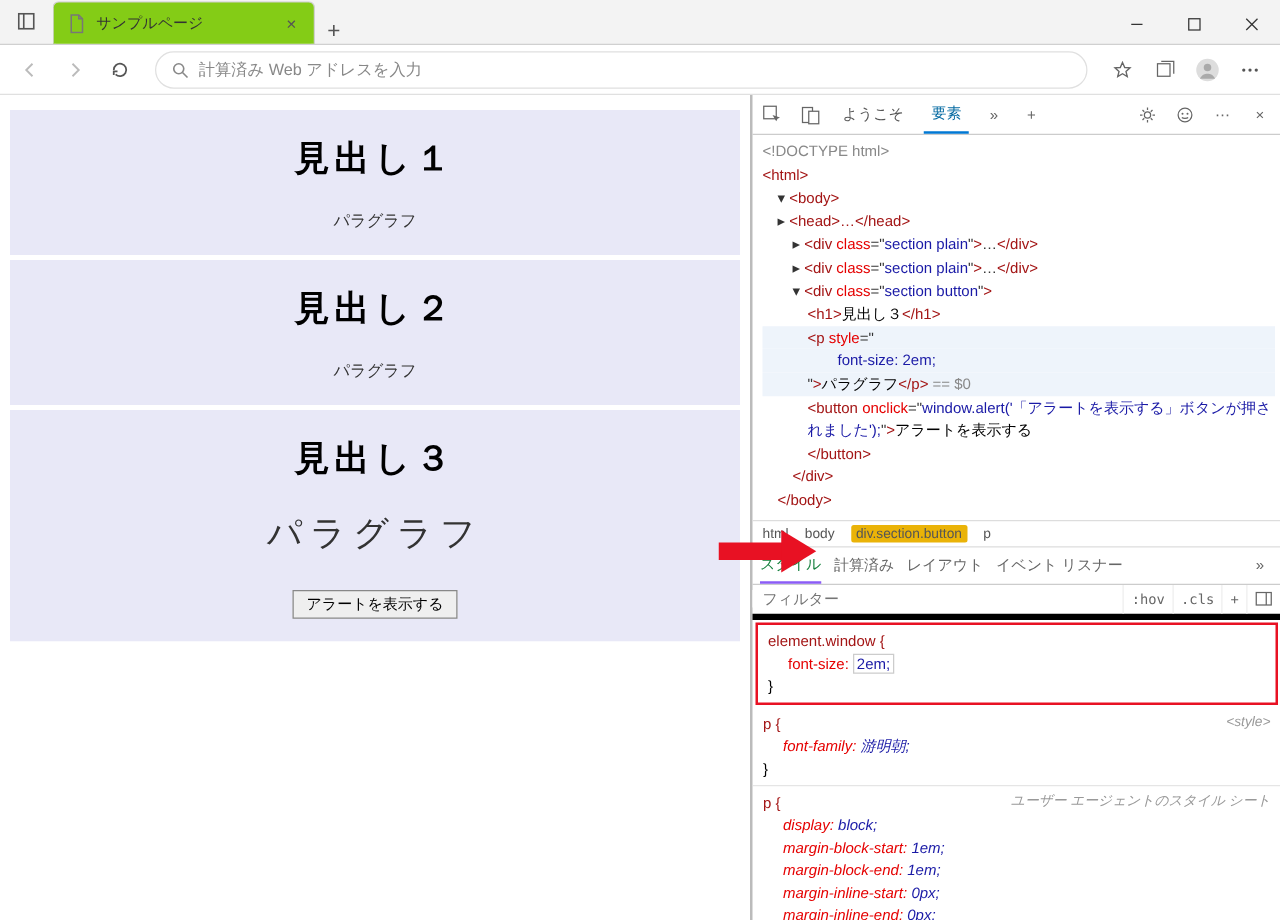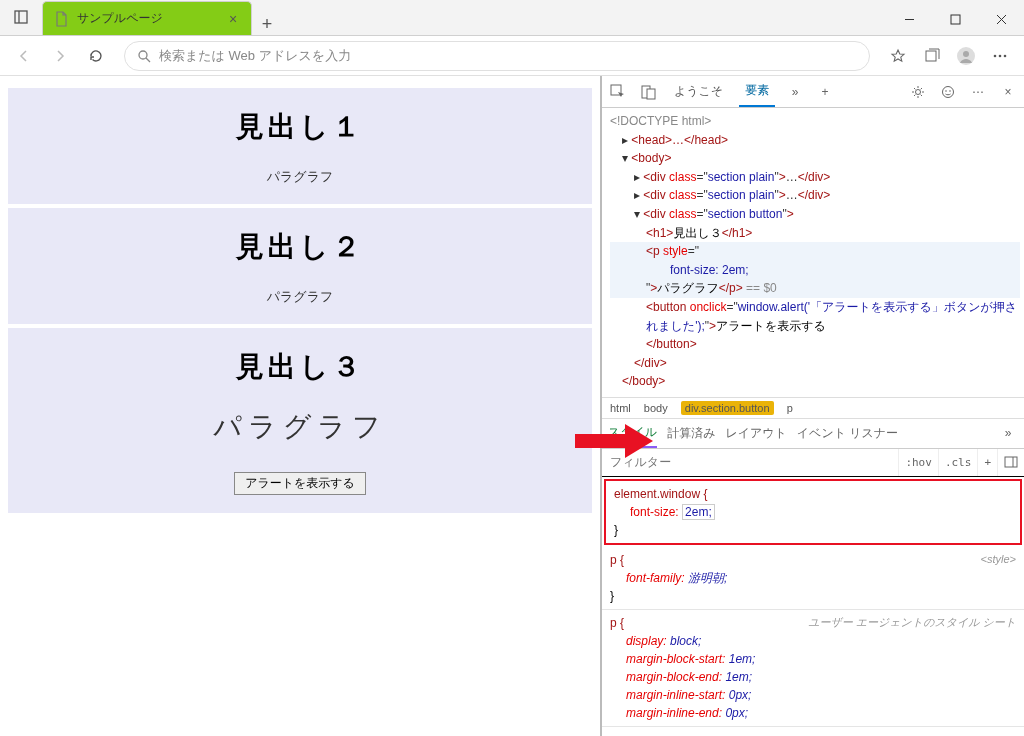--- a/index.html
+++ b/index.html
@@ -57,21 +57,21 @@
 .dots::before { content:"•••"; position:absolute; left:-22px; color:#888; font-size:9px; letter-spacing:-1px; }
 .styleline { padding-left:60px; color:#1a1aa6; }
 
 .crumbs { border-top:1px solid #ddd; border-bottom:1px solid #ddd; padding:4px 8px; font-size:11px; color:#666; }
 .crumbs span { margin-right:10px; color:#555; }
 .crumbs .sel { background:#eab308; padding:1px 4px; border-radius:2px; }
 
 .style-tabs { display:flex; border-bottom:1px solid #ccc; padding:0 6px; gap:10px; height:30px; align-items:center; }
 .style-tab { color:#666; }
 .style-tab.active { border-bottom:2px solid #8b5cf6; color:#15803d; height:29px; display:flex; align-items:center; }
-.filterbar { display:flex; align-items:center; border-bottom:1px solid #000000; height:28px;justify-content:center; }
+.filterbar { display:flex; align-items:center; border-bottom:5px solid #000000; height:28px;justify-content:center; }
 .filterbar input { border:none; flex:1; padding:0 8px; font-size:12px; color:#888; outline:none; }
 .filterbar .fbtn { padding:0 6px; color:#666; font-family:Consolas,monospace; font-size:11px; border-left:1px solid #eee; height:100%; display:flex; align-items:center; }
 
 .rules { flex:1; overflow:auto; font-family:Consolas,monospace; font-size:12px; }
 .rule { border-bottom:1px solid #e5e5e5; padding:4px 8px; line-height:1.5; position:relative; }
 .rule.highlight { border:2px solid #e81123; margin:2px; }
 .rule .origin { position:absolute; right:8px; top:4px; color:#999; font-style:italic; font-size:11px; }
 .rule .sel { color:#a31515; }
 .rule .prop { color:#e50000; padding-left:16px; display:block; }
 .rule .prop .v { color:#1a1aa6; }
@@ -137,21 +137,21 @@
         <path d="M3 12v-3h3" fill="none" stroke="#555" stroke-width="1.4"></path>
       </svg>
     </div>
   <div class="addr">
     <span>
         <svg width="14" height="14">
           <circle cx="6" cy="6" r="4" fill="none" stroke="#888" stroke-width="1.3"></circle>
           <line x1="9" y1="9" x2="13" y2="13" stroke="#888" stroke-width="1.3"></line>
         </svg>
       </span>
-    <span class="placeholder">検索または Web アドレスを入力</span>
+    <span class="placeholder">計算済み Web アドレスを入力</span>
   </div>
   <div class="right-icons">
     <div class="tbtn">
         <svg width="16" height="16">
           <path d="M8 2l1.8 4 4.2.3-3.2 2.8 1 4.1L8 11l-3.8 2.2 1-4.1L2 6.3l4.2-.3z" fill="none" stroke="#666" stroke-width="1.1"></path>
         </svg>
       </div>
     <div class="tbtn">
         <svg width="16" height="16">
           <rect x="2" y="3" width="10" height="10" fill="none" stroke="#666"></rect>
@@ -224,22 +224,23 @@
             <circle cx="9" cy="6" r="0.8" fill="#666"></circle>
             <path d="M4.5 9c1 1 4 1 5 0" fill="none" stroke="#666"></path>
           </svg>
         </span>
       <span class="dt-iconbtn">⋯</span>
       <span class="dt-iconbtn">×</span>
     </div>
 
     <div class="dom">
       <div><span class="comment">&lt;!DOCTYPE html&gt;</span></div>
+      <div><span class="tag">&lt;html&gt;</span></div>
+      <div class="indent1">▾ <span class="tag">&lt;body&gt;</span></div>
       <div class="indent1">▸ <span class="tag">&lt;head&gt;…&lt;/head&gt;</span></div>
-      <div class="indent1">▾ <span class="tag">&lt;body&gt;</span></div>
       <div class="indent2">▸ <span class="tag">&lt;div</span> <span class="attr">class</span>="<span class="val">section plain</span>"<span class="tag">&gt;</span>…<span class="tag">&lt;/div&gt;</span></div>
       <div class="indent2">▸ <span class="tag">&lt;div</span> <span class="attr">class</span>="<span class="val">section plain</span>"<span class="tag">&gt;</span>…<span class="tag">&lt;/div&gt;</span></div>
       <div class="indent2">▾ <span class="tag">&lt;div</span> <span class="attr">class</span>="<span class="val">section button</span>"<span class="tag">&gt;</span></div>
       <div class="indent3"><span class="tag">&lt;h1&gt;</span><span class="txt">見出し３</span><span class="tag">&lt;/h1&gt;</span></div>
       <div class="indent3 sel-row dots"><span class="tag">&lt;p</span> <span class="attr">style</span>="</div>
       <div class="styleline sel-row"><span>font-size: 2em;</span></div>
       <div class="indent3 sel-row">"<span class="tag">&gt;</span><span class="txt">パラグラフ</span><span class="tag">&lt;/p&gt;</span><span class="comment"> == $0</span></div>
       <div class="indent3"><span class="tag">&lt;button</span> <span class="attr">onclick</span>="<span class="val">window.alert('「アラートを表示する」ボタンが押されました');</span>"<span class="tag">&gt;</span><span class="txt">アラートを表示する</span></div>
       <div class="indent3"><span class="tag">&lt;/button&gt;</span></div>
       <div class="indent2"><span class="tag">&lt;/div&gt;</span></div>

